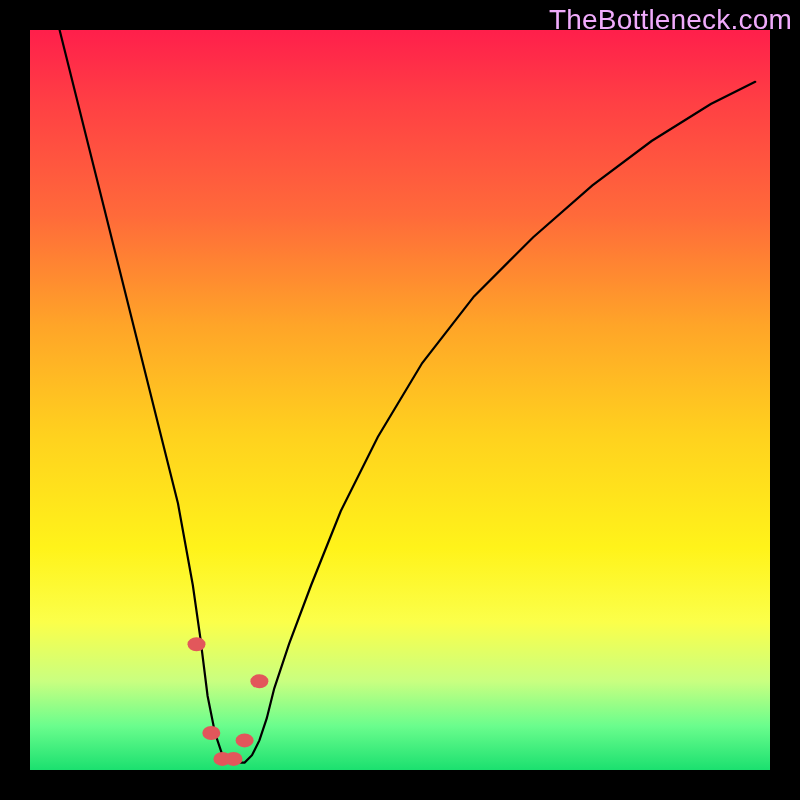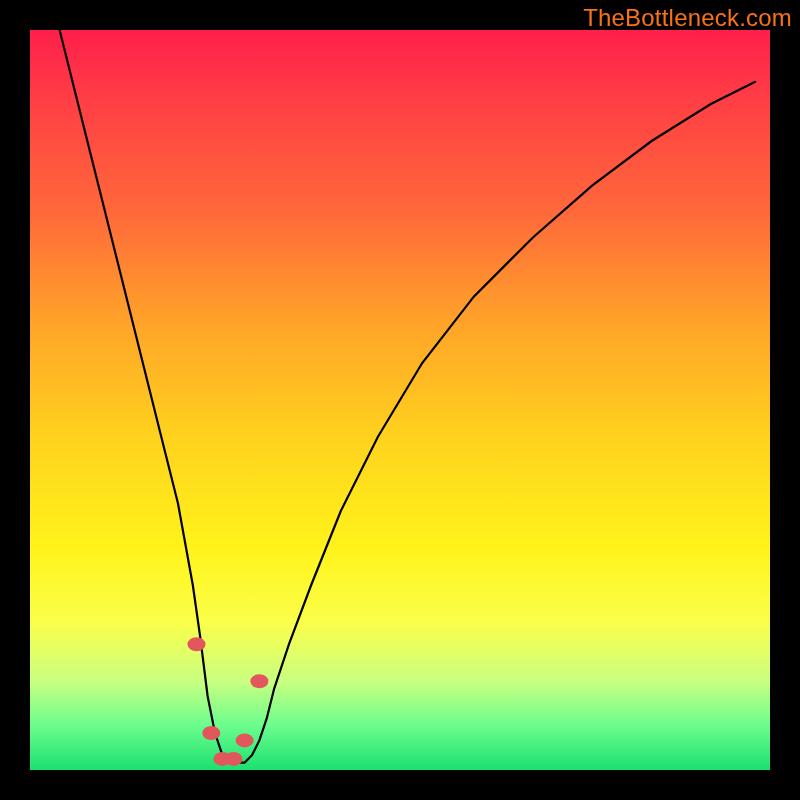--- a/index.html
+++ b/index.html
@@ -11,21 +11,21 @@
           #ff6a3a 25%,
           #ffa528 40%,
           #ffd21e 55%,
           #fff31a 70%,
           #fbff4a 80%,
           #c9ff80 88%,
           #6bfd8d 94%,
           #1be06f 100%);
         }
   .curve{position:absolute;left:0;top:0;width:740px;height:740px}
-  .watermark{position:absolute;top:4px;right:8px;color:#f97316;font-size:24px;font-weight:500;letter-spacing:.2px}
+  .watermark{position:absolute;top:4px;right:8px;color:#f0abfc;font-size:28px;font-weight:500;letter-spacing:.2px}
 </style>
 </head>
 <body>
 
 <div class="frame">
   <div class="watermark">TheBottleneck.com</div>
   <div class="plot">
     <svg class="curve" viewBox="0 0 740 740" preserveAspectRatio="none">
       <path id="curvePath" fill="none" stroke="#000" stroke-width="2.2" stroke-linecap="round" d="M29.6 0.0 L44.4 59.2 L59.2 118.4 L74.0 177.6 L88.8 236.8 L103.6 296.0 L118.4 355.2 L133.2 414.4 L148.0 473.6 L162.8 555.0 L170.2 606.8 L177.6 666.0 L185.0 703.0 L192.4 725.2 L199.8 732.6 L207.2 732.6 L214.6 732.6 L222.0 725.2 L229.4 710.4 L236.8 688.2 L244.2 658.6 L259.0 614.2 L281.2 555.0 L310.8 481.0 L347.8 407.0 L392.2 333.0 L444.0 266.4 L503.2 207.2 L562.4 155.4 L621.6 111.0 L680.8 74.0 L725.2 51.8 "></path>
       <g id="dots">

